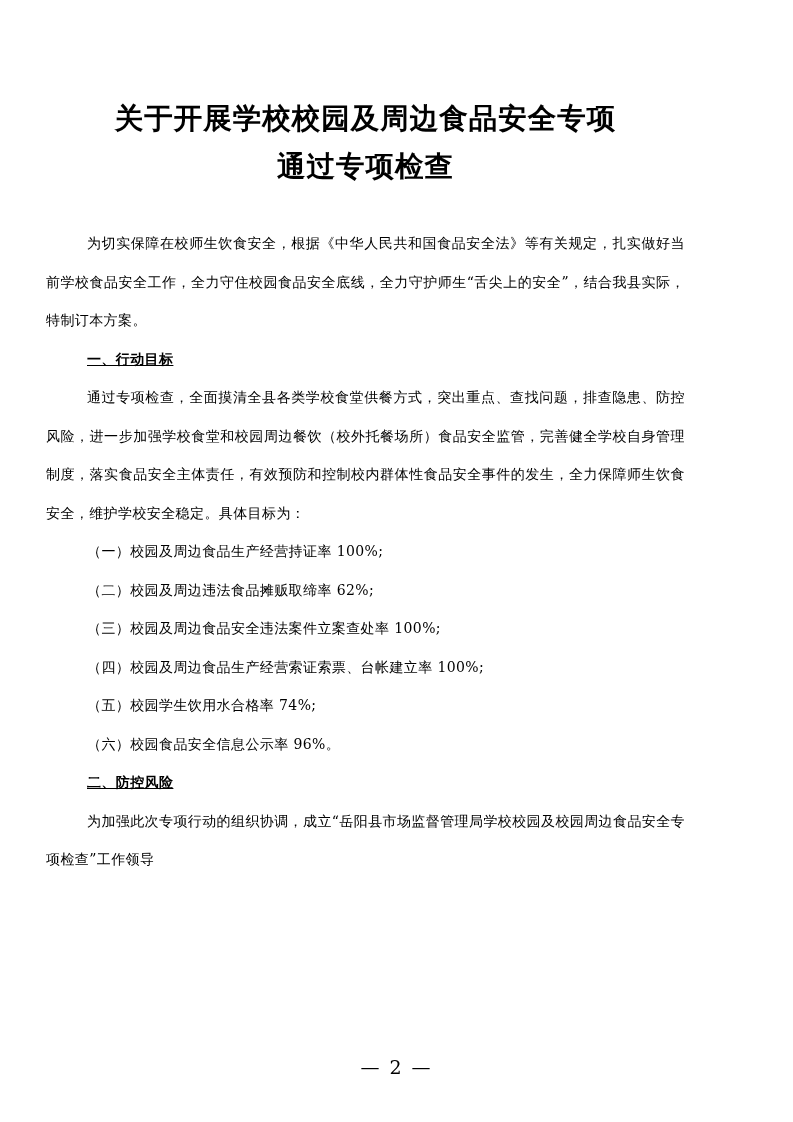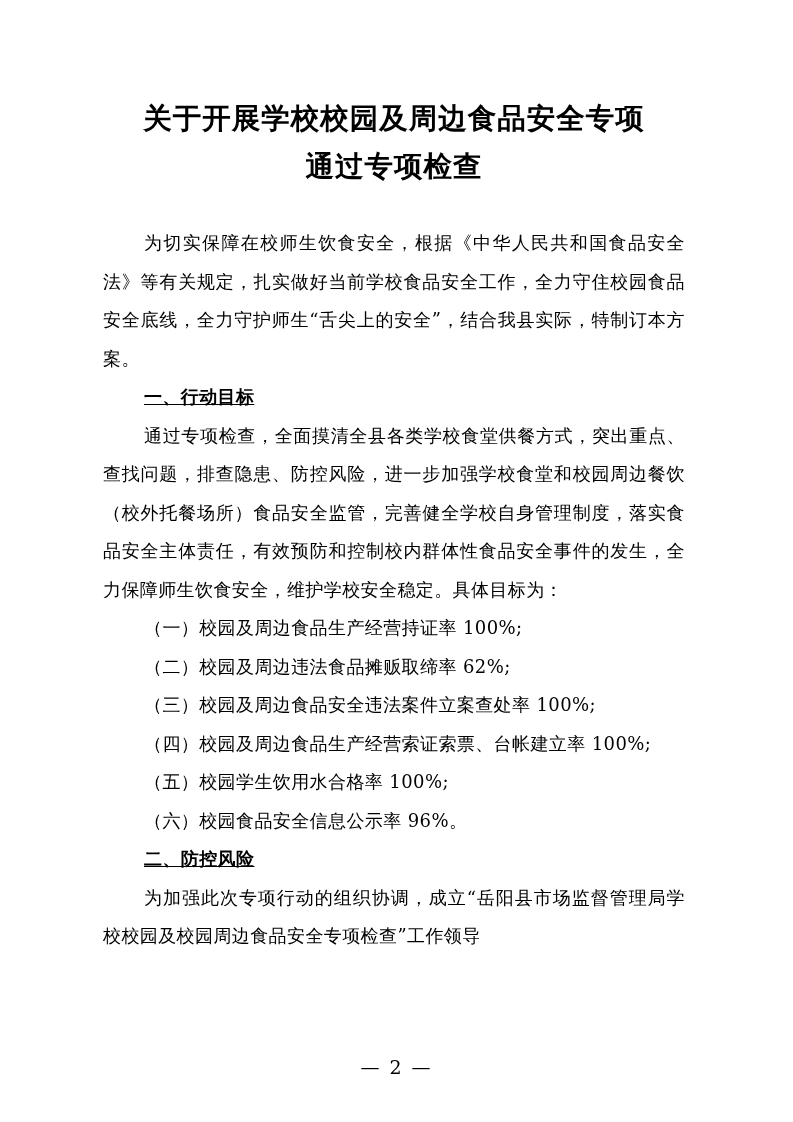--- a/index.html
+++ b/index.html
@@ -12,41 +12,41 @@
     height: 1122px;
     font-family: "DejaVu Serif", "Liberation Serif", serif;
     color: #000000;
     position: relative;
     overflow: hidden;
   }
   .page {
     width: 793px;
     height: 1122px;
     box-sizing: border-box;
-    padding: 76px 108px 0 103px;
+    padding: 76px 108px 0 46px;
     position: relative;
   }
   .doc-title {
     text-align: center;
     font-weight: bold;
     font-size: 28.5px;
     line-height: 48px;
     letter-spacing: 1px;
     margin: 0;
     padding-top: 18px;
   }
   .doc-title .line2 {
     display: block;
   }
   .body-text {
     margin-top: 34px;
   }
   p {
     margin: 0;
-    font-size: 18px;
+    font-size: 14px;
     line-height: 38.5px;
     text-align: justify;
     text-justify: inter-ideograph;
     letter-spacing: 0.4px;
   }
   p.indent {
     text-indent: 41px;
   }
   p.heading {
     text-indent: 41px;
@@ -74,21 +74,21 @@
   </h1>
 
   <div class="body-text">
     <p class="indent">为切实保障在校师生饮食安全，根据《中华人民共和国食品安全法》等有关规定，扎实做好当前学校食品安全工作，全力守住校园食品安全底线，全力守护师生“舌尖上的安全”，结合我县实际，特制订本方案。</p>
     <p class="heading">一、行动目标</p>
     <p class="indent">通过专项检查，全面摸清全县各类学校食堂供餐方式，突出重点、查找问题，排查隐患、防控风险，进一步加强学校食堂和校园周边餐饮（校外托餐场所）食品安全监管，完善健全学校自身管理制度，落实食品安全主体责任，有效预防和控制校内群体性食品安全事件的发生，全力保障师生饮食安全，维护学校安全稳定。具体目标为：</p>
     <p class="indent">（一）校园及周边食品生产经营持证率 100%;</p>
     <p class="indent">（二）校园及周边违法食品摊贩取缔率 62%;</p>
     <p class="indent">（三）校园及周边食品安全违法案件立案查处率 100%;</p>
     <p class="indent">（四）校园及周边食品生产经营索证索票、台帐建立率 100%;</p>
-    <p class="indent">（五）校园学生饮用水合格率 100%;</p>
+    <p class="indent">（五）校园学生饮用水合格率 74%;</p>
     <p class="indent">（六）校园食品安全信息公示率 96%。</p>
     <p class="heading">二、防控风险</p>
     <p class="indent">为加强此次专项行动的组织协调，成立“岳阳县市场监督管理局学校校园及校园周边食品安全专项检查”工作领导</p>
   </div>
 
   <div class="footer">— 2 —</div>
 
 </div>
 
 </body></html>

